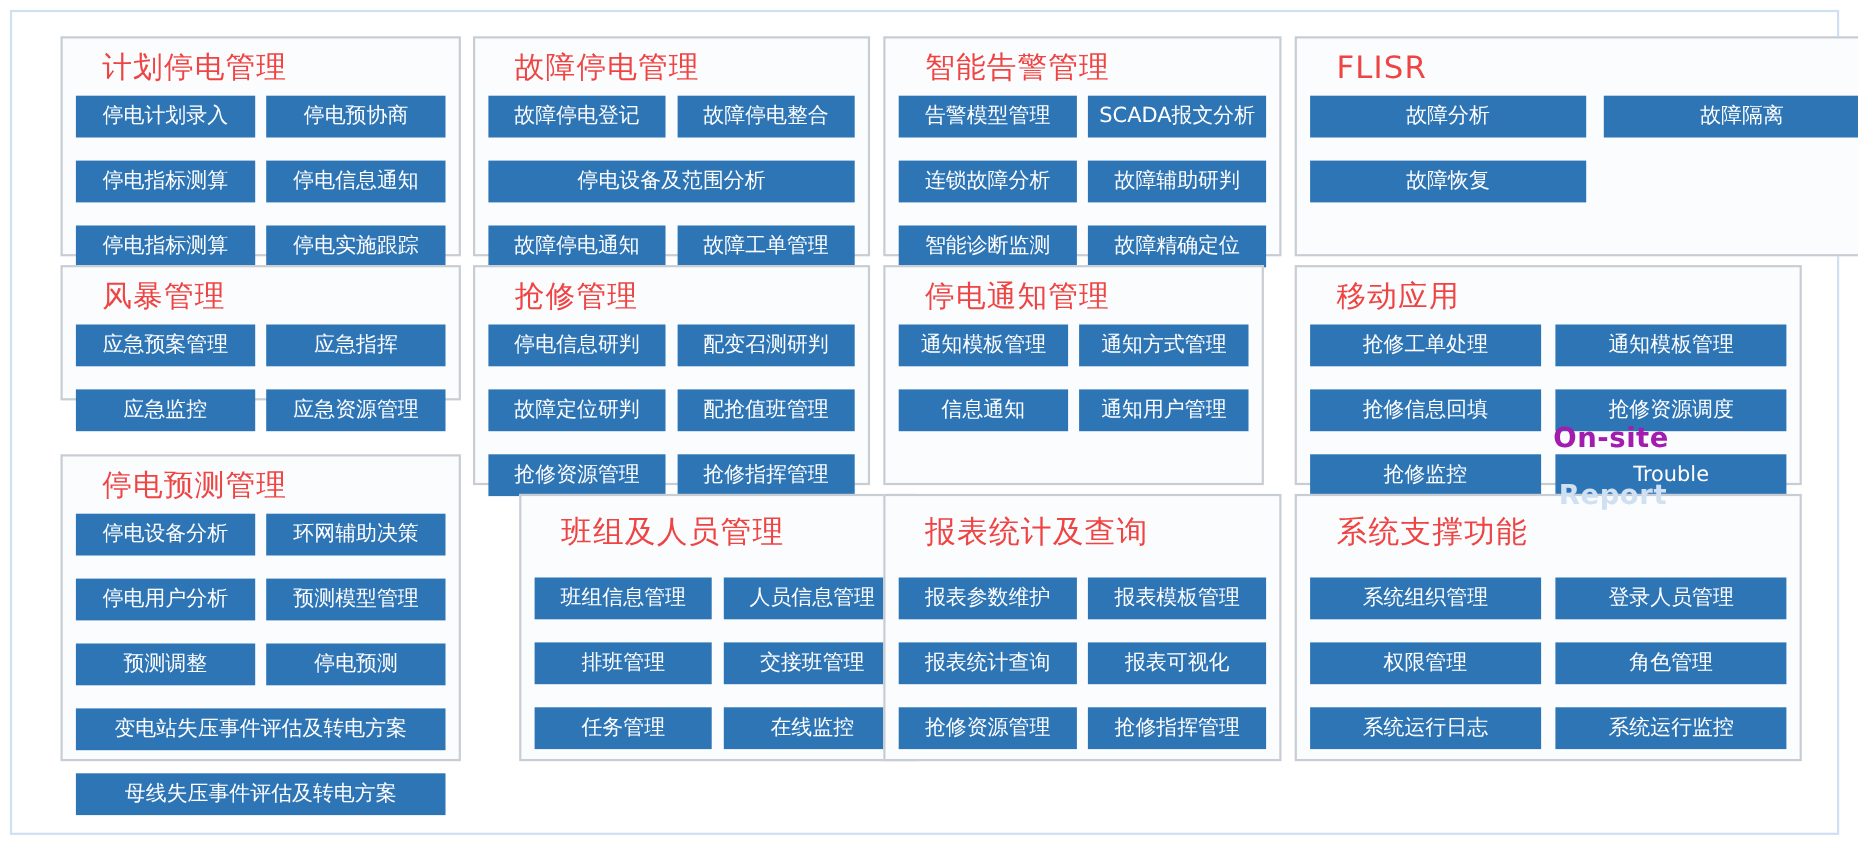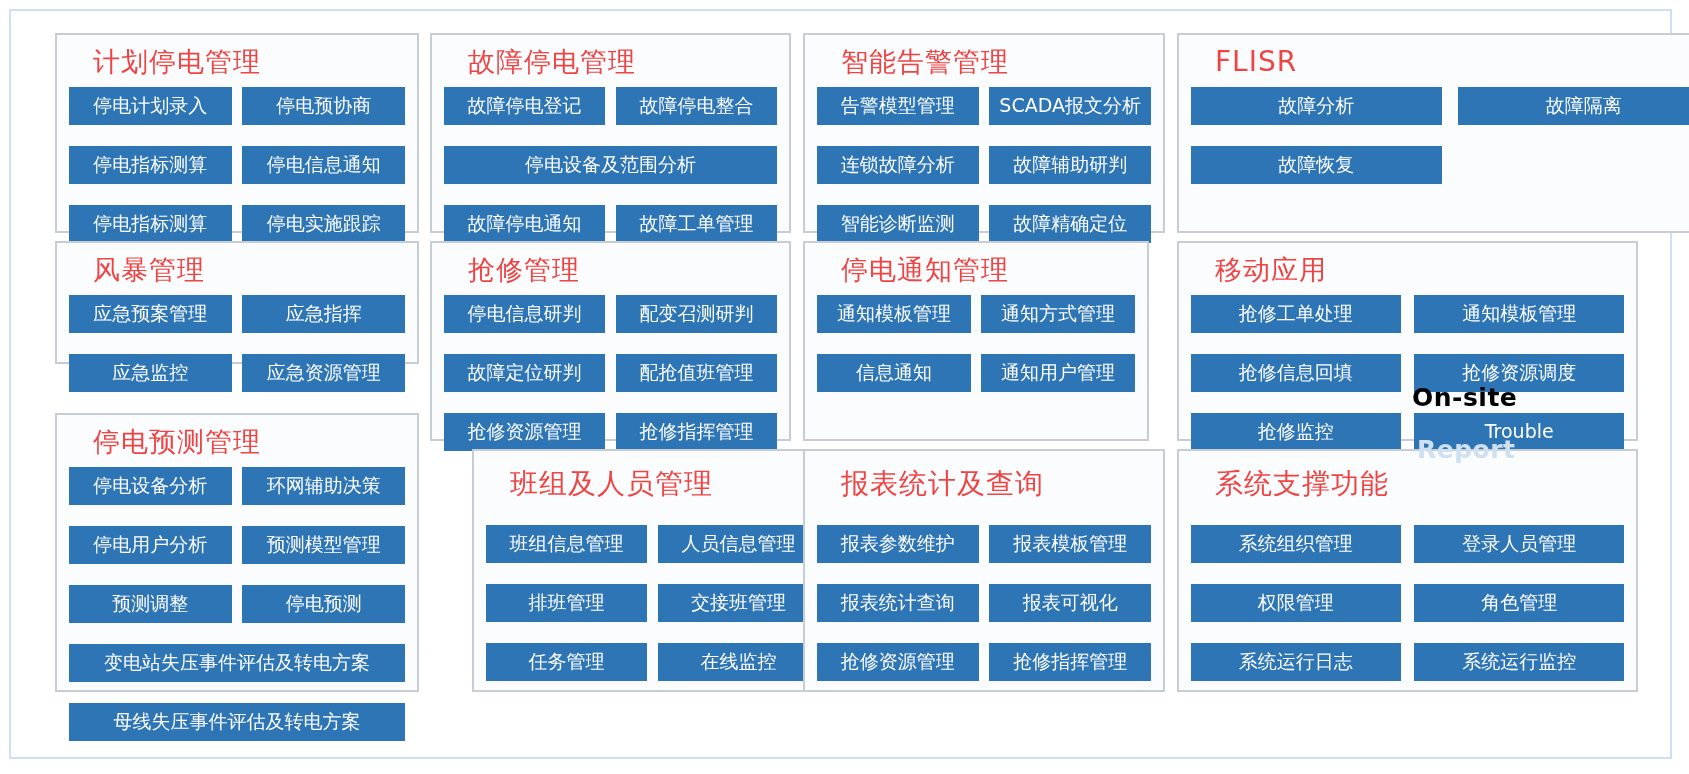--- a/index.html
+++ b/index.html
@@ -64,21 +64,21 @@
     position:absolute;
     color:#e9f1fb;
     font-size:25px;
     line-height:26px;
     font-weight:700;
     letter-spacing:0.5px;
     white-space:nowrap;
     pointer-events:none;
   }
   .overlay.mid{color:#cfe0f2;}
-  .overlay.ontop{color:#000000;}
+  .overlay.ontop{color:#a21caf;}
 </style>
 </head>
 <body>
 
 <div id="frame">
   <div id="board">
 
     <div class="panel" style="left:0px;top:0px;width:364px;height:200px;">
       <div class="panel-title">计划停电管理</div>
       <div class="btn-grid">

